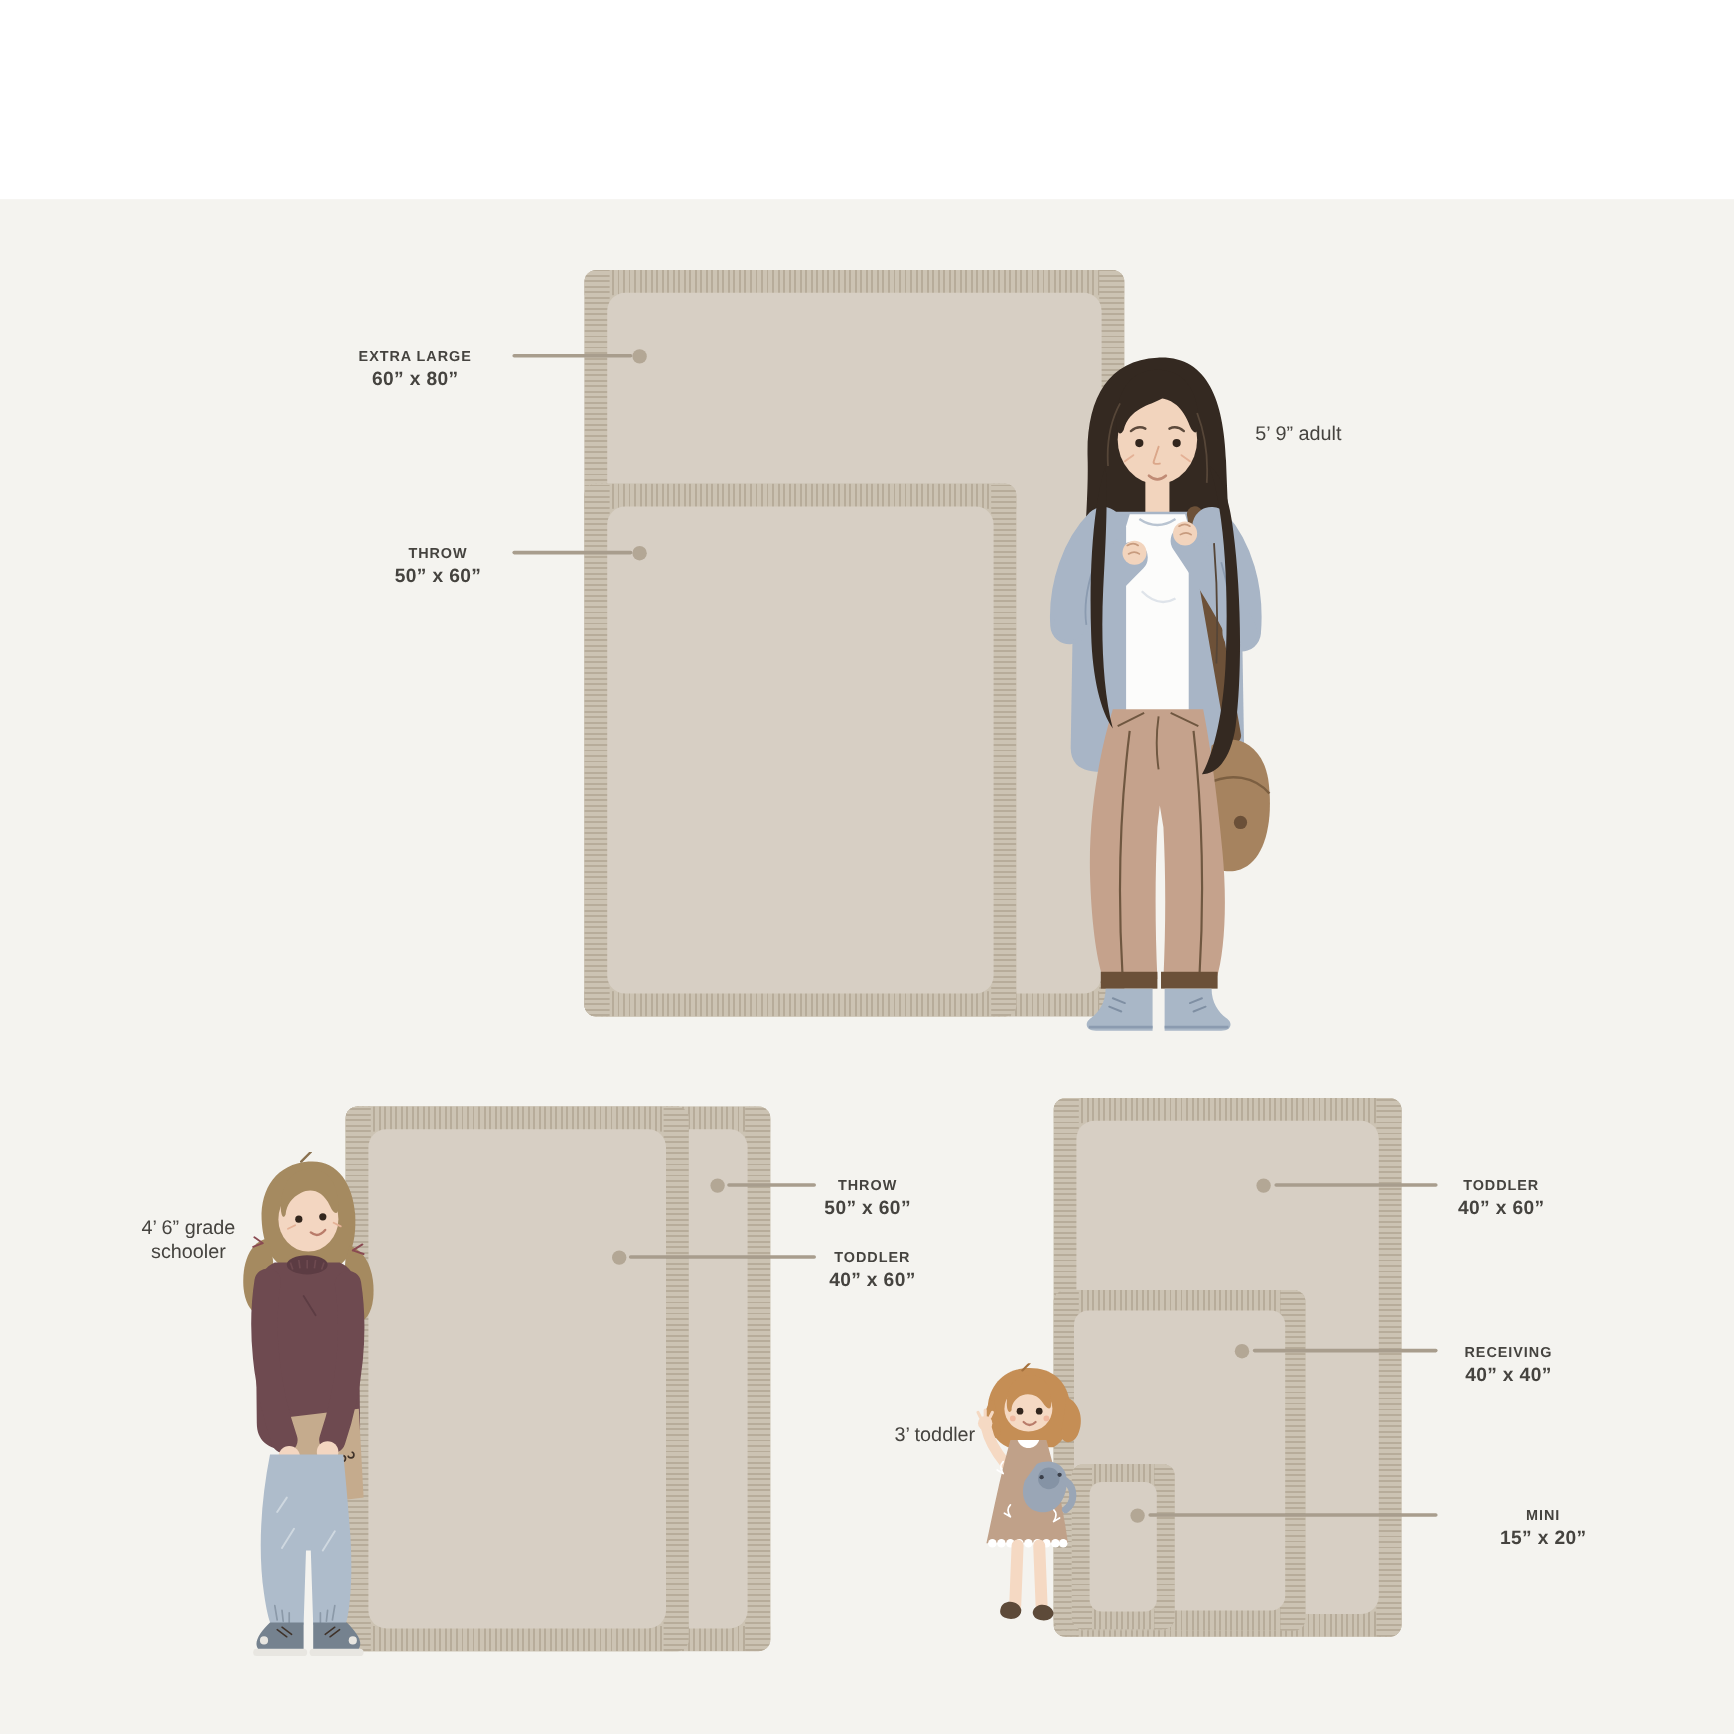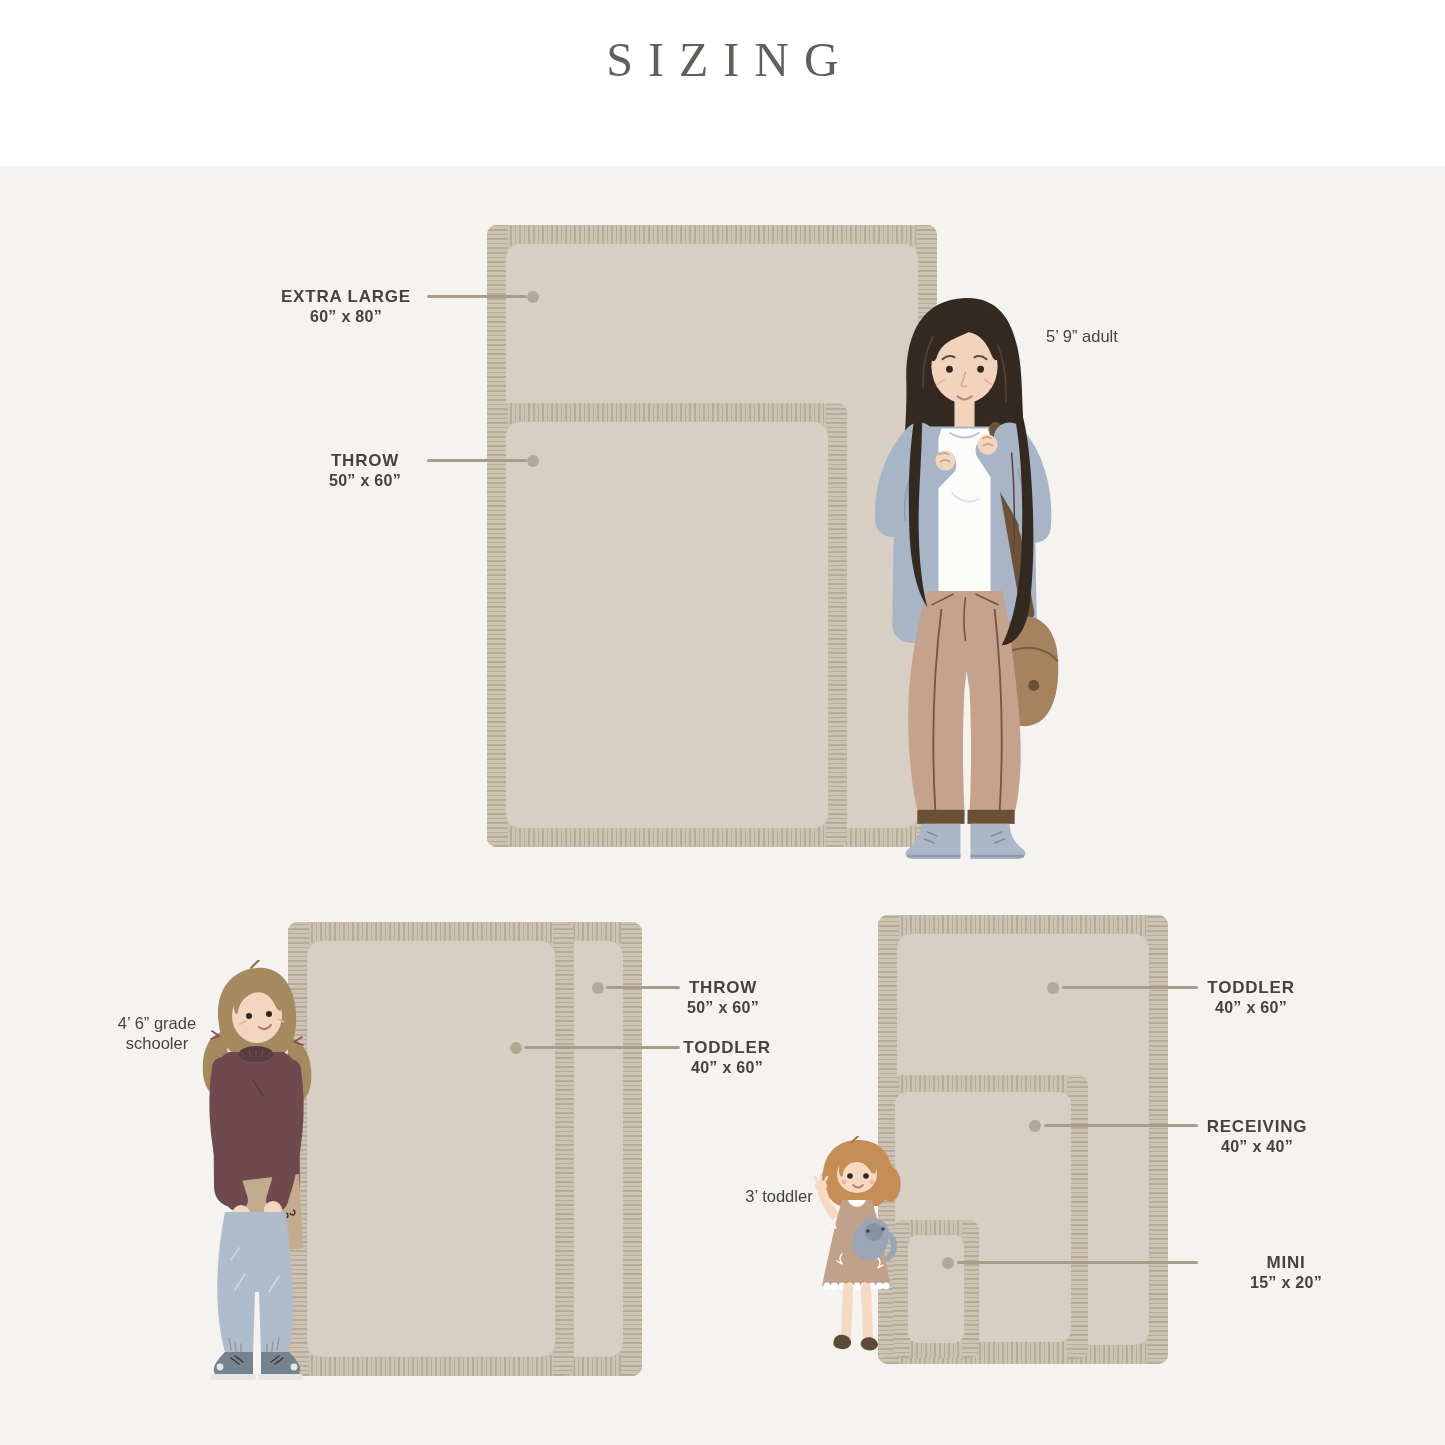--- a/index.html
+++ b/index.html
@@ -30,32 +30,31 @@
     background:repeating-linear-gradient(90deg,#b7ac9a 0 1.6px,#ccc3b3 1.6px 4.6px);}
   .fr-left{top:0;bottom:0;left:0;width:21px;
     background:repeating-linear-gradient(0deg,#b7ac9a 0 1.6px,#ccc3b3 1.6px 4.6px);}
   .fr-right{top:0;bottom:0;right:0;width:21px;
     background:repeating-linear-gradient(0deg,#b7ac9a 0 1.6px,#ccc3b3 1.6px 4.6px);}
   .inner{position:absolute;inset:19px;background:#d7cfc4;border-radius:15px;}
   
   .leader{position:absolute;height:3px;background:#a89d8d;border-radius:2px;z-index:30;}
   .ldot{position:absolute;width:12px;height:12px;border-radius:50%;background:#b3a795;z-index:30;}
   .lbl{position:absolute;color:#45433f;text-align:center;z-index:30;}
-  .lbl .nm{font-size:17px;font-weight:600;letter-spacing:.8px;line-height:20px;}
+  .lbl .nm{font-size:12px;font-weight:600;letter-spacing:.8px;line-height:20px;}
   .lbl .dm{font-size:16px;font-weight:700;letter-spacing:.3px;line-height:20px;}
   .fig-lbl{position:absolute;color:#45433f;font-size:16.5px;line-height:20px;text-align:center;z-index:30;}
   .fig{position:absolute;z-index:20;}
 </style>
 </head>
 <body>
 
 <div class="canvas">
 
   <div class="header">
-    <h1 class="title">SIZING</h1>
   </div>
 
   <div class="blanket" style="left:487px;top:225px;width:450px;height:622px;z-index:1">
     <div class="fr fr-top"></div>
     <div class="fr fr-bottom"></div>
     <div class="fr fr-left"></div>
     <div class="fr fr-right"></div>
     <div class="inner"></div>
   </div>
   <div class="blanket" style="left:487px;top:403px;width:360px;height:444px;z-index:2">
@@ -145,21 +144,21 @@
   <div class="leader" style="left:427px;top:295px;width:100px"></div>
   <div class="ldot" style="left:527px;top:291px"></div>
 
   <div class="lbl" style="left:265px;top:451px;width:200px">
     <div class="nm">THROW</div>
     <div class="dm">50” x 60”</div>
   </div>
   <div class="leader" style="left:427px;top:459px;width:100px"></div>
   <div class="ldot" style="left:527px;top:455px"></div>
 
-  <div class="fig-lbl" style="left:1046px;top:326px;text-align:right">5’ 9” adult</div>
+  <div class="fig-lbl" style="left:1046px;top:352px;text-align:right">5’ 9” adult</div>
 
   <div class="blanket" style="left:288px;top:922px;width:354px;height:454px;z-index:1">
     <div class="fr fr-top"></div>
     <div class="fr fr-bottom"></div>
     <div class="fr fr-left"></div>
     <div class="fr fr-right"></div>
     <div class="inner"></div>
   </div>
   <div class="blanket" style="left:288px;top:922px;width:286px;height:454px;z-index:2">
     <div class="fr fr-top"></div>

